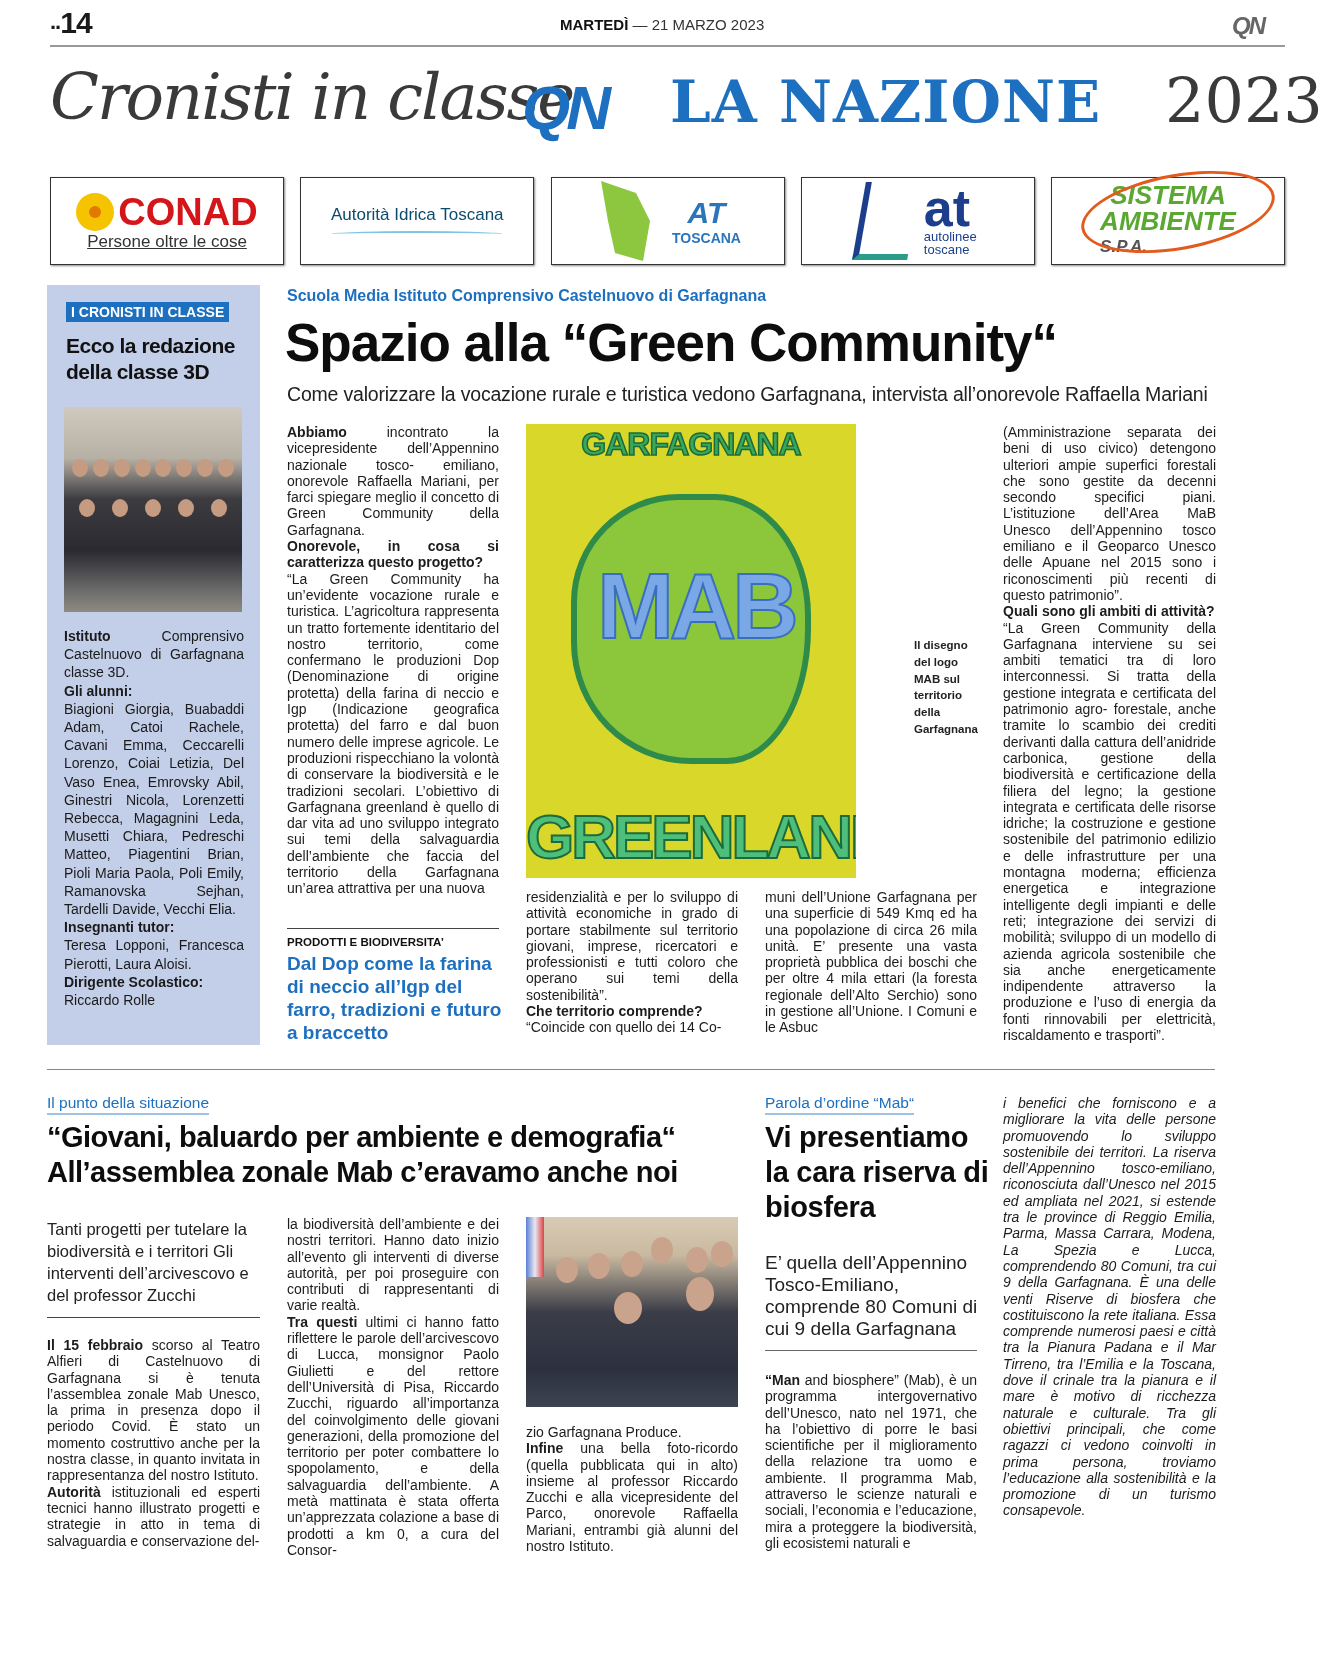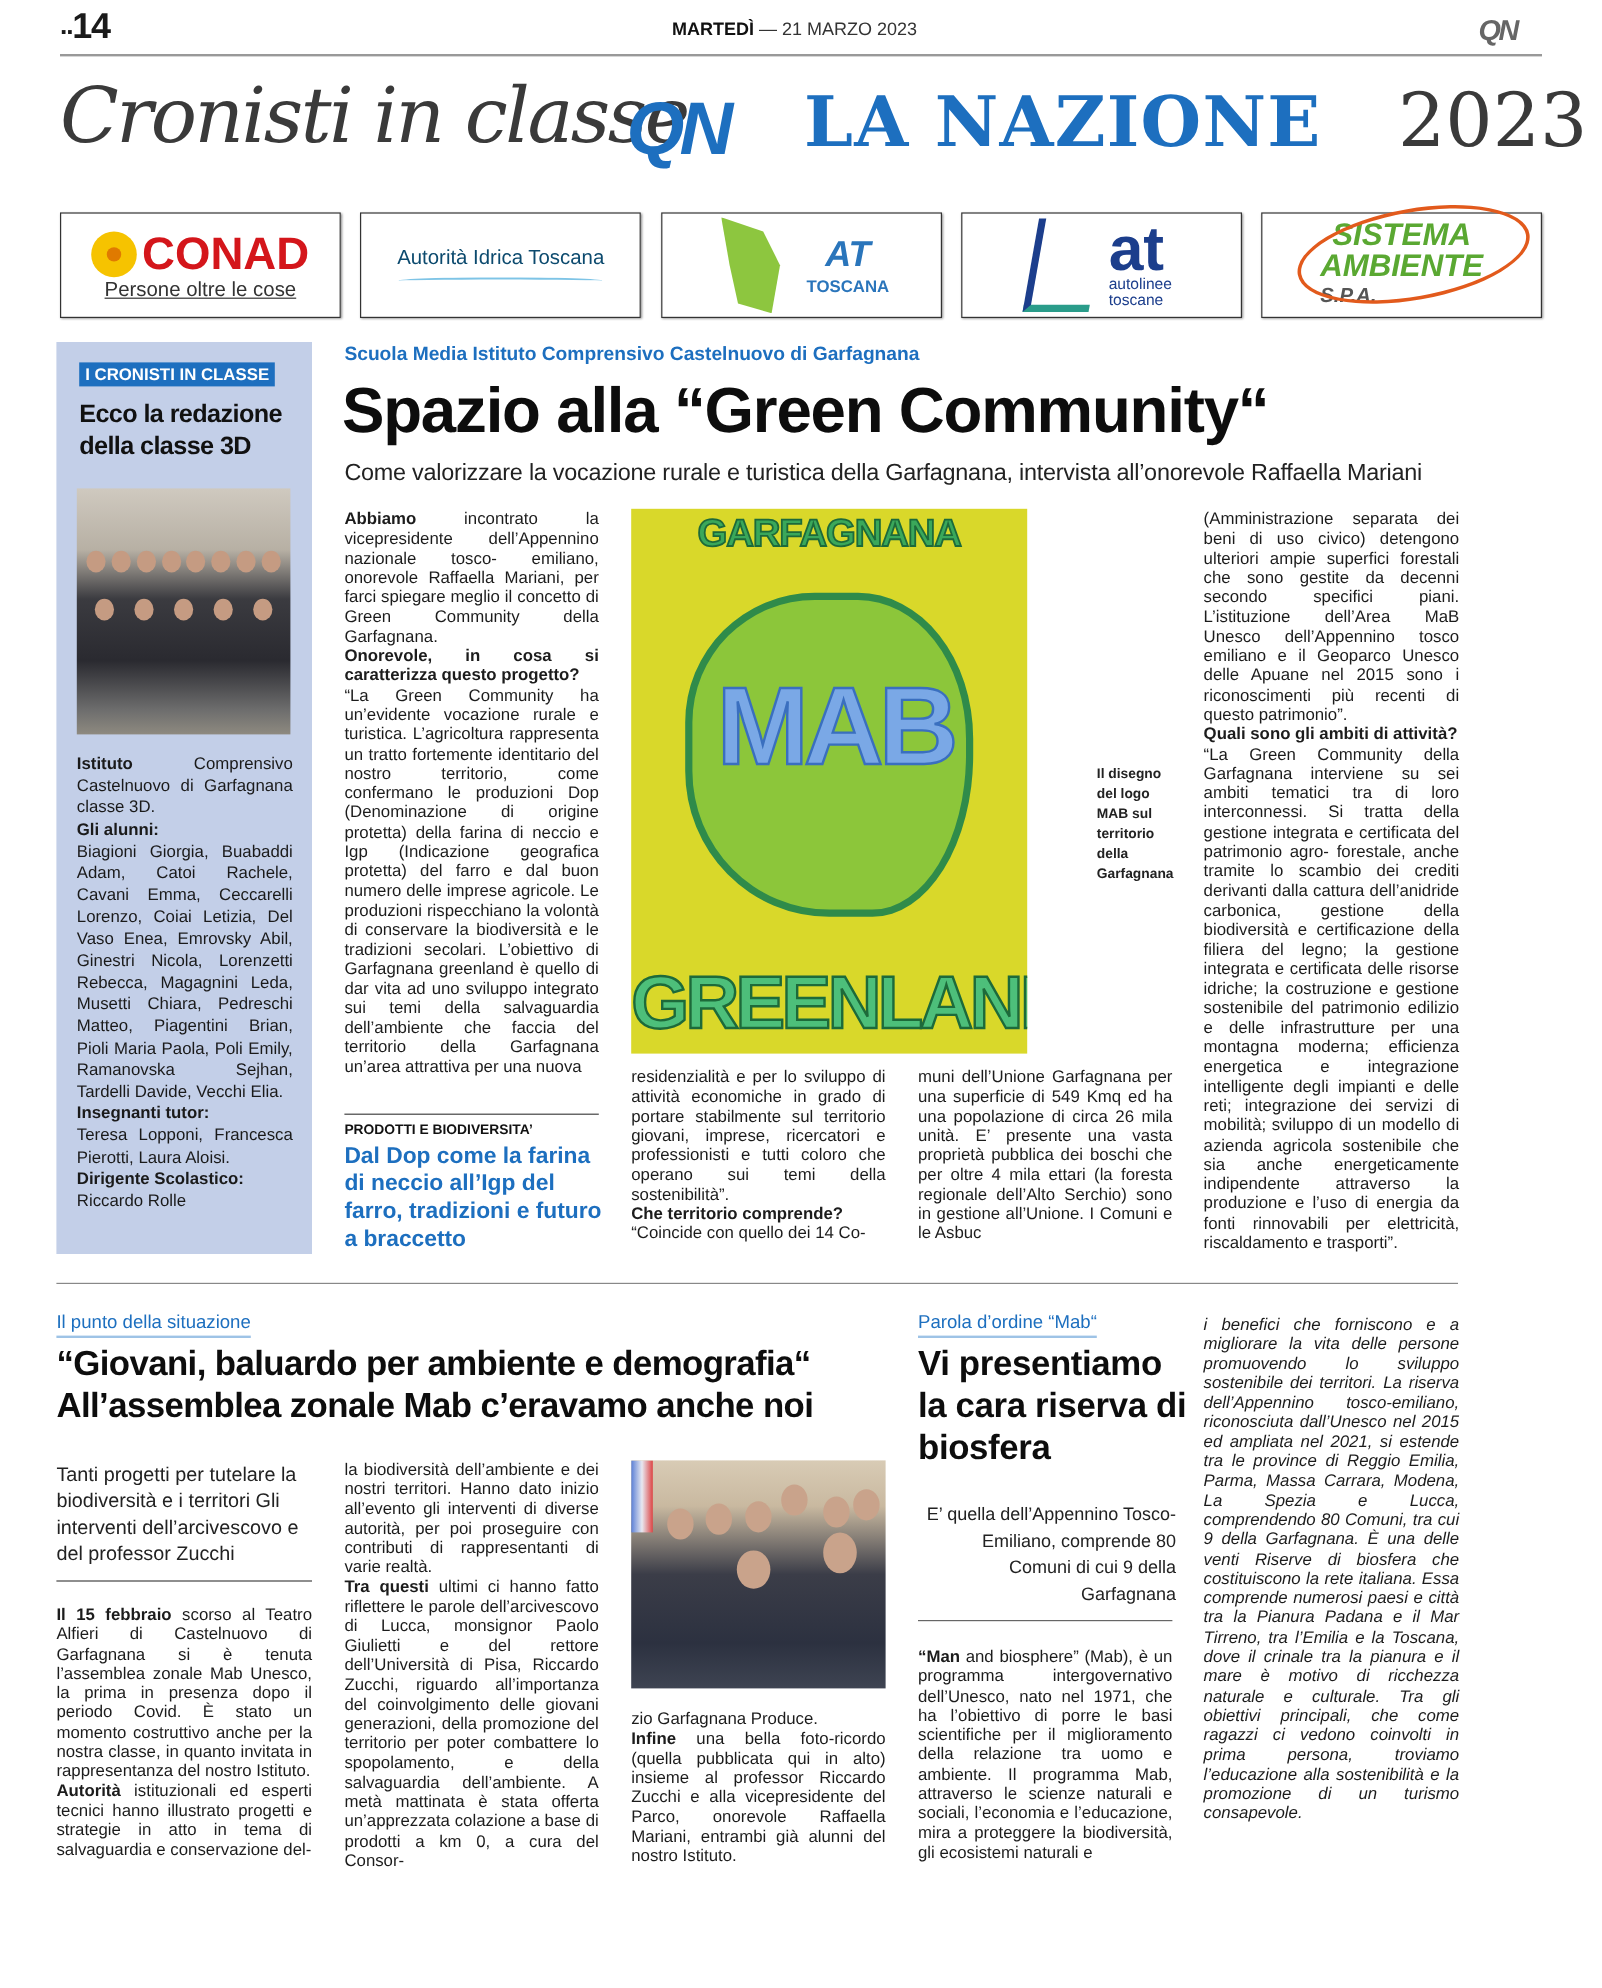--- a/index.html
+++ b/index.html
@@ -87,21 +87,21 @@
   .a2-col1 { left: 47px; top: 1337px; width: 213px; }
   .a2-col2 { left: 287px; top: 1216px; width: 212px; }
   .a2-col3 { left: 526px; top: 1424px; width: 212px; }
   .a2-photo { left: 526px; top: 1217px; width: 212px; height: 190px; background: linear-gradient(180deg, #d8cbb5 0%, #c9b9a0 20%, #3b3d48 50%, #2c3140 80%, #3e4452 100%); overflow: hidden; }
   .a2-photo .flag { position: absolute; left: 0; top: 0; width: 18px; height: 60px; background: linear-gradient(90deg, #5a7fd6, #e8e8f0, #d44); }
   .a2-photo .head { position: absolute; width: 22px; height: 26px; border-radius: 50%; background: #c9a38b; }
 
   
   .a3-kicker { left: 765px; top: 1094px; font-size: 15.5px; color: #1d6fbf; border-bottom: 2px solid #9ec3e6; padding-bottom: 1px; }
   .a3-title { left: 765px; top: 1120px; width: 225px; font-size: 29px; font-weight: bold; line-height: 35px; color: #0d0d0d; letter-spacing: -0.3px; }
-  .a3-sub { left: 765px; top: 1252px; width: 215px; font-size: 15px; line-height: 22px; color: #222; text-align: right; }
+  .a3-sub { left: 765px; top: 1252px; width: 215px; font-size: 19px; line-height: 22px; color: #222; }
   .a3-subrule { left: 765px; top: 1350px; width: 212px; height: 1px; background: #666; }
   .a3-col1 { left: 765px; top: 1372px; width: 212px; }
   .a3-col2 { left: 1003px; top: 1095px; width: 213px; font-style: italic; }
 </style>
 </head>
 <body>
 
 <div class="abs page-num"><span class="dots">..</span><span>14</span></div>
 <div class="abs dateline"><b>MARTEDÌ</b> <span>— 21 MARZO 2023</span></div>
 <div class="abs qn-small">QN</div>
@@ -180,21 +180,21 @@
     <span>Biagioni Giorgia, Buabaddi Adam, Catoi Rachele, Cavani Emma, Ceccarelli Lorenzo, Coiai Letizia, Del Vaso Enea, Emrovsky Abil, Ginestri Nicola, Lorenzetti Rebecca, Magagnini Leda, Musetti Chiara, Pedreschi Matteo, Piagentini Brian, Pioli Maria Paola, Poli Emily, Ramanovska Sejhan, Tardelli Davide, Vecchi Elia.</span><br>
     <b>Insegnanti tutor:</b><br>
     <span>Teresa Lopponi, Francesca Pierotti, Laura Aloisi.</span><br>
     <b>Dirigente Scolastico:</b><br>
     <span>Riccardo Rolle</span>
   </div>
 </div>
 
 <div class="abs a1-kicker">Scuola Media Istituto Comprensivo Castelnuovo di Garfagnana</div>
 <div class="abs a1-title">Spazio alla “Green Community“</div>
-<div class="abs a1-sub">Come valorizzare la vocazione rurale e turistica della Garfagnana, intervista all’onorevole Raffaella Mariani</div>
+<div class="abs a1-sub">Come valorizzare la vocazione rurale e turistica vedono Garfagnana, intervista all’onorevole Raffaella Mariani</div>
 
 <div class="abs col a1-col1">
   <p><b>Abbiamo</b><span> incontrato la vicepresidente dell’Appennino nazionale tosco- emiliano, onorevole Raffaella Mariani, per farci spiegare meglio il concetto di Green Community della Garfagnana.</span></p>
   <p><b>Onorevole, in cosa si caratterizza questo progetto?</b></p>
   <p>“La Green Community ha un’evidente vocazione rurale e turistica. L’agricoltura rappresenta un tratto fortemente identitario del nostro territorio, come confermano le produzioni Dop (Denominazione di origine protetta) della farina di neccio e Igp (Indicazione geografica protetta) del farro e dal buon numero delle imprese agricole. Le produzioni rispecchiano la volontà di conservare la biodiversità e le tradizioni secolari. L’obiettivo di Garfagnana greenland è quello di dar vita ad uno sviluppo integrato sui temi della salvaguardia dell’ambiente che faccia del territorio della Garfagnana un’area attrattiva per una nuova</p>
 </div>
 <div class="abs sub-rule"></div>
 <div class="abs box-kicker">PRODOTTI E BIODIVERSITA’</div>
 <div class="abs box-title">Dal Dop come la farina di neccio all’Igp del farro, tradizioni e futuro a braccetto</div>
 

